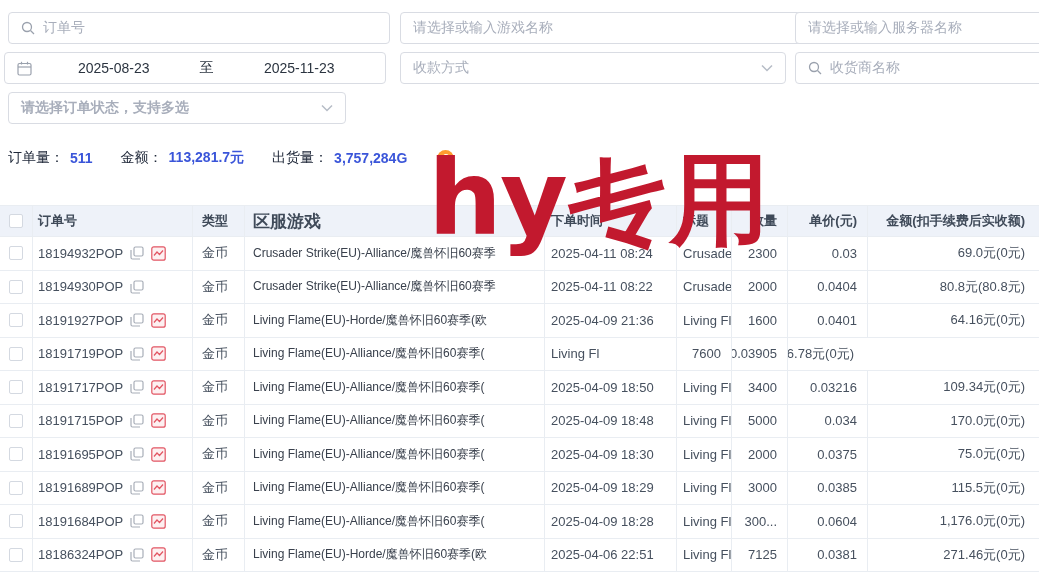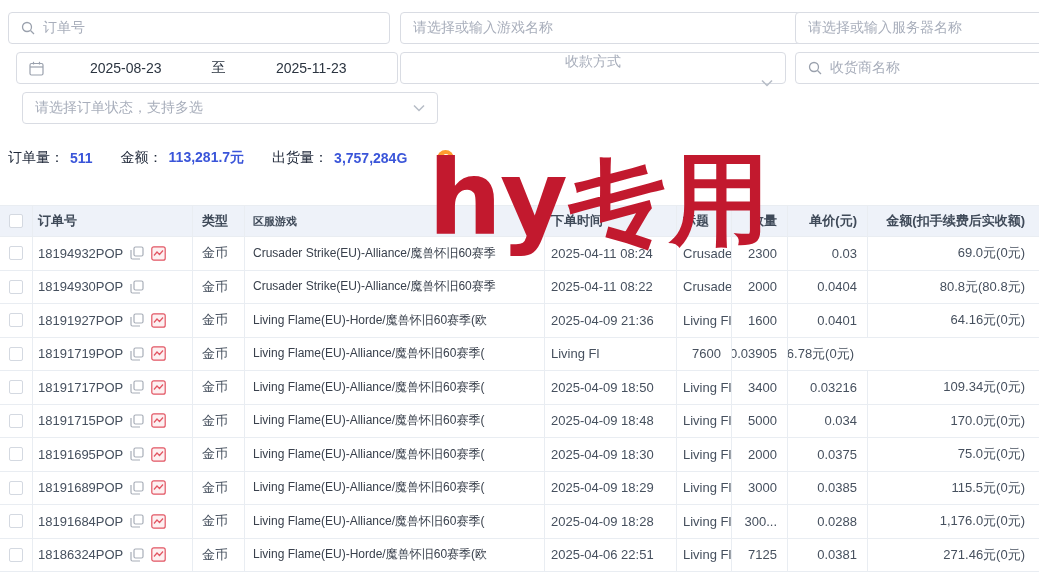--- a/index.html
+++ b/index.html
@@ -11,24 +11,24 @@
   html,body{width:1039px;height:581px;overflow:hidden;background:#fff;
     font-family:"Liberation Sans","DejaVu Sans",sans-serif;color:var(--txt);}
 
   
   .inp{position:absolute;height:32px;border:1px solid var(--border);border-radius:4px;
     background:#fff;display:flex;align-items:center;padding:0 12px;font-size:14px;color:var(--ph);gap:8px;}
   .chev{margin-left:auto;flex:0 0 auto;}
   .f-order{left:8px;top:12px;width:382px;}
   .f-game{left:400px;top:12px;width:448px;}
   .f-server{left:795px;top:12px;width:280px;}
-  .f-date{left:16px;top:52px;width:382px;}
-  .f-pay{left:400px;top:52px;width:386px;flex-direction:column;}
+  .f-date{left:4px;top:52px;width:382px;}
+  .f-pay{left:400px;top:52px;width:386px;}
   .f-recv{left:795px;top:52px;width:280px;}
-  .f-status{left:22px;top:92px;width:416px;}
+  .f-status{left:8px;top:92px;width:338px;font-weight:bold;}
   .f-date .seg{flex:1;text-align:center;color:var(--txt-dark);}
   .f-date .sep{color:var(--txt-dark);padding:0 4px;}
 
   
   .stats{position:absolute;left:8px;top:149px;display:flex;align-items:center;font-size:14px;color:#20293a;}
   .stats .lbl{margin-right:6px;}
   .stats .v{color:var(--accent);font-weight:600;margin-right:28px;}
   .help{width:17px;height:17px;border-radius:50%;background:var(--help-orange);color:#fff;
     font-size:11px;font-weight:bold;display:flex;align-items:center;justify-content:center;margin-left:2px;}
 
@@ -126,21 +126,21 @@
   <span class="help">?</span>
 </div>
 
 <div class="tbl">
   <div class="trow thead">
     <div class="cell c-chk">
         <span class="chk"></span>
       </div>
     <div class="cell c-order" style="padding-left:5px;">订单号</div>
     <div class="cell c-type">类型</div>
-    <div class="cell c-game" style="font-size:11px;color:#3f4a59;">区服游戏</div>
+    <div class="cell c-game" style="font-size:17px;color:#3f4a59;">区服游戏</div>
     <div class="cell c-time">下单时间</div>
     <div class="cell c-title">标题</div>
     <div class="cell num">数量</div>
     <div class="cell num">单价(元)</div>
     <div class="cell c-amt">金额(扣手续费后实收额)</div>
   </div>
   <div>
   <div class="trow">
     <div class="cell c-chk">
           <span class="chk"></span>
@@ -345,21 +345,21 @@
       <svg class="icon-btn" width="15" height="15" viewBox="0 0 15 15">
             <rect x="0.8" y="0.8" width="13.4" height="13.4" rx="2" fill="#fdf0f1" stroke="#e25563" stroke-width="1.2"></rect>
             <polyline points="3,9.5 6,6 8.5,8.5 12,4.5" fill="none" stroke="#e25563" stroke-width="1.2"></polyline>
           </svg>
     </div>
     <div class="cell c-type">金币</div>
     <div class="cell c-game">Living Flame(EU)-Alliance/魔兽怀旧60赛季(</div>
     <div class="cell c-time">2025-04-09 18:28</div>
     <div class="cell c-title">Living Fl</div>
     <div class="cell num">300...</div>
-    <div class="cell num">0.0288</div>
+    <div class="cell num">0.0604</div>
     <div class="cell c-amt">1,176.0元(0元)</div>
   </div>
 
   <div class="trow">
     <div class="cell c-chk">
           <span class="chk"></span>
         </div>
     <div class="cell c-order">
       <span>18186324POP</span>
       <svg class="icon-btn" width="14" height="14" viewBox="0 0 14 14">

